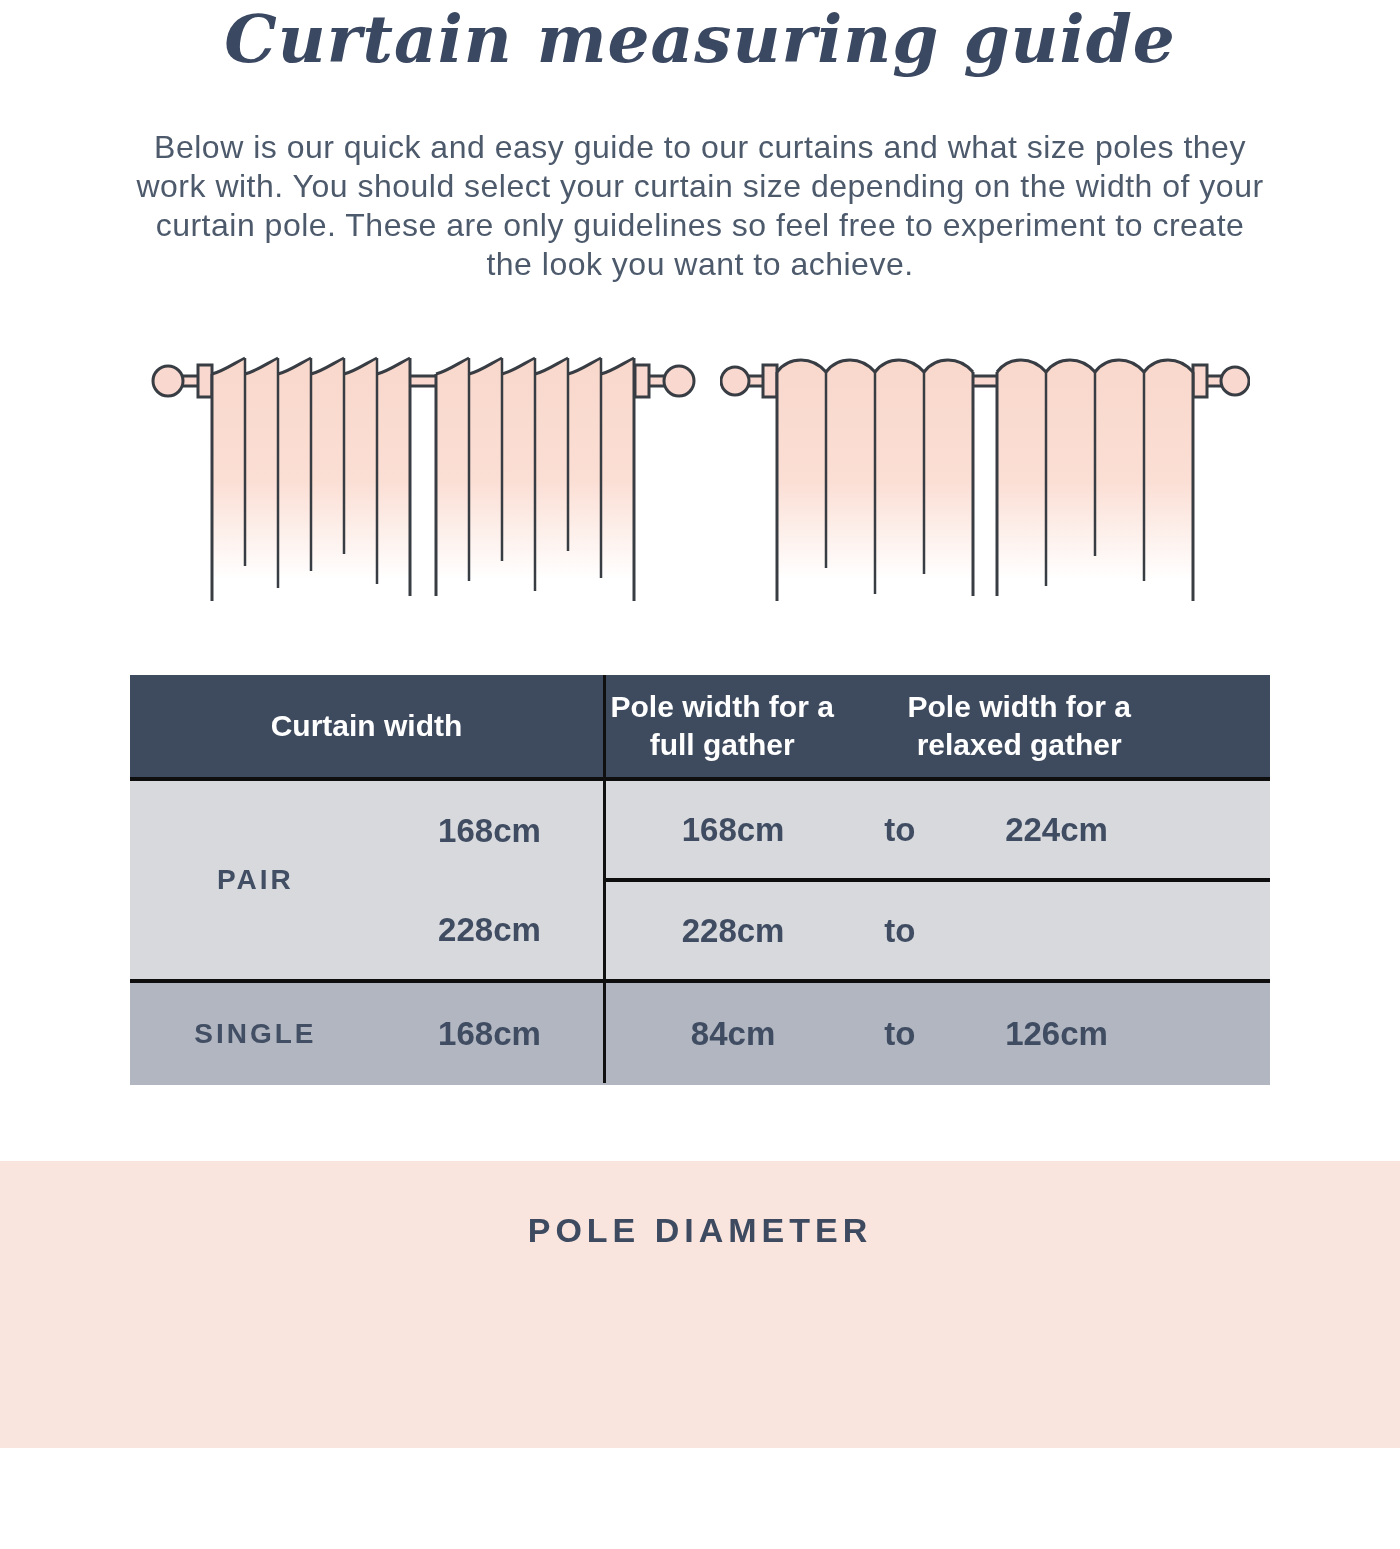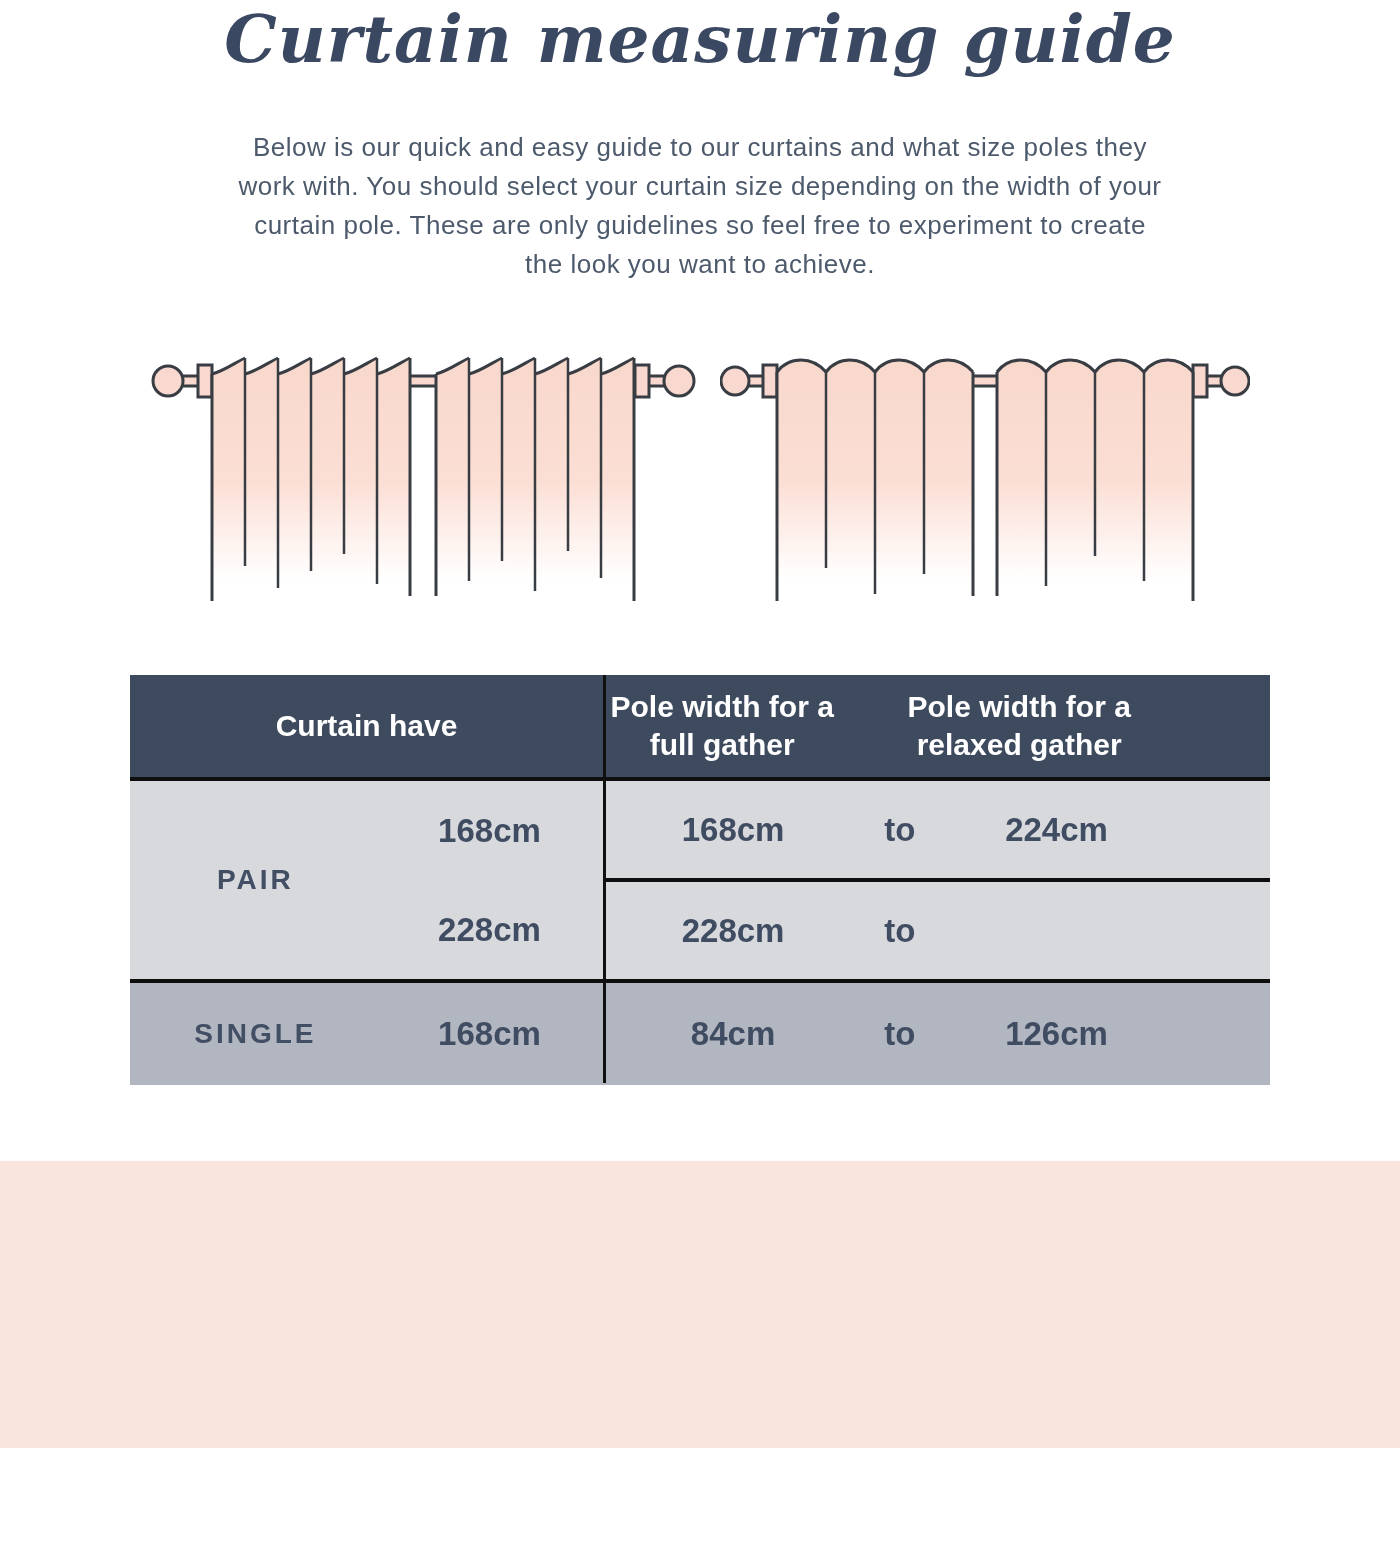--- a/index.html
+++ b/index.html
@@ -14,21 +14,21 @@
     font-size:66px;
     color:#3b4861;
     letter-spacing:1px;
   }
 
   .preline{ white-space:pre-line; }
 
   .intro{
     margin-top:50px;
     text-align:center;
-    font-size:26px;
+    font-size:32px;
     font-weight:300;
     letter-spacing:0.5px;
     line-height:39px;
     color:#4d5a6c;
   }
 
   .figures{
     margin-top:72px;
     display:flex;
     justify-content:center;
@@ -231,21 +231,21 @@
       <path d="M326,16 V230"></path>
         <path d="M375,16 V200"></path>
         <path d="M424,16 V225"></path>
     </g>
   </svg>
 </div>
 
 <div class="size-table">
 
   <div class="thead">
-    <div class="th-left">Curtain have</div>
+    <div class="th-left">Curtain width</div>
     <div class="th-right">
       <span class="th-a preline">Pole width for a
 full gather</span>
       <span class="th-b preline">Pole width for a
 relaxed gather</span>
     </div>
   </div>
 
   <div class="tgroup pair">
     <div class="cell-left">
@@ -280,13 +280,14 @@
         <span>126cm</span>
         <span></span>
       </div>
     </div>
   </div>
 
   <div class="vline"></div>
 </div>
 
 <div class="band">
+  <div class="band-heading">POLE DIAMETER</div>
 </div>
 
 </body></html>

